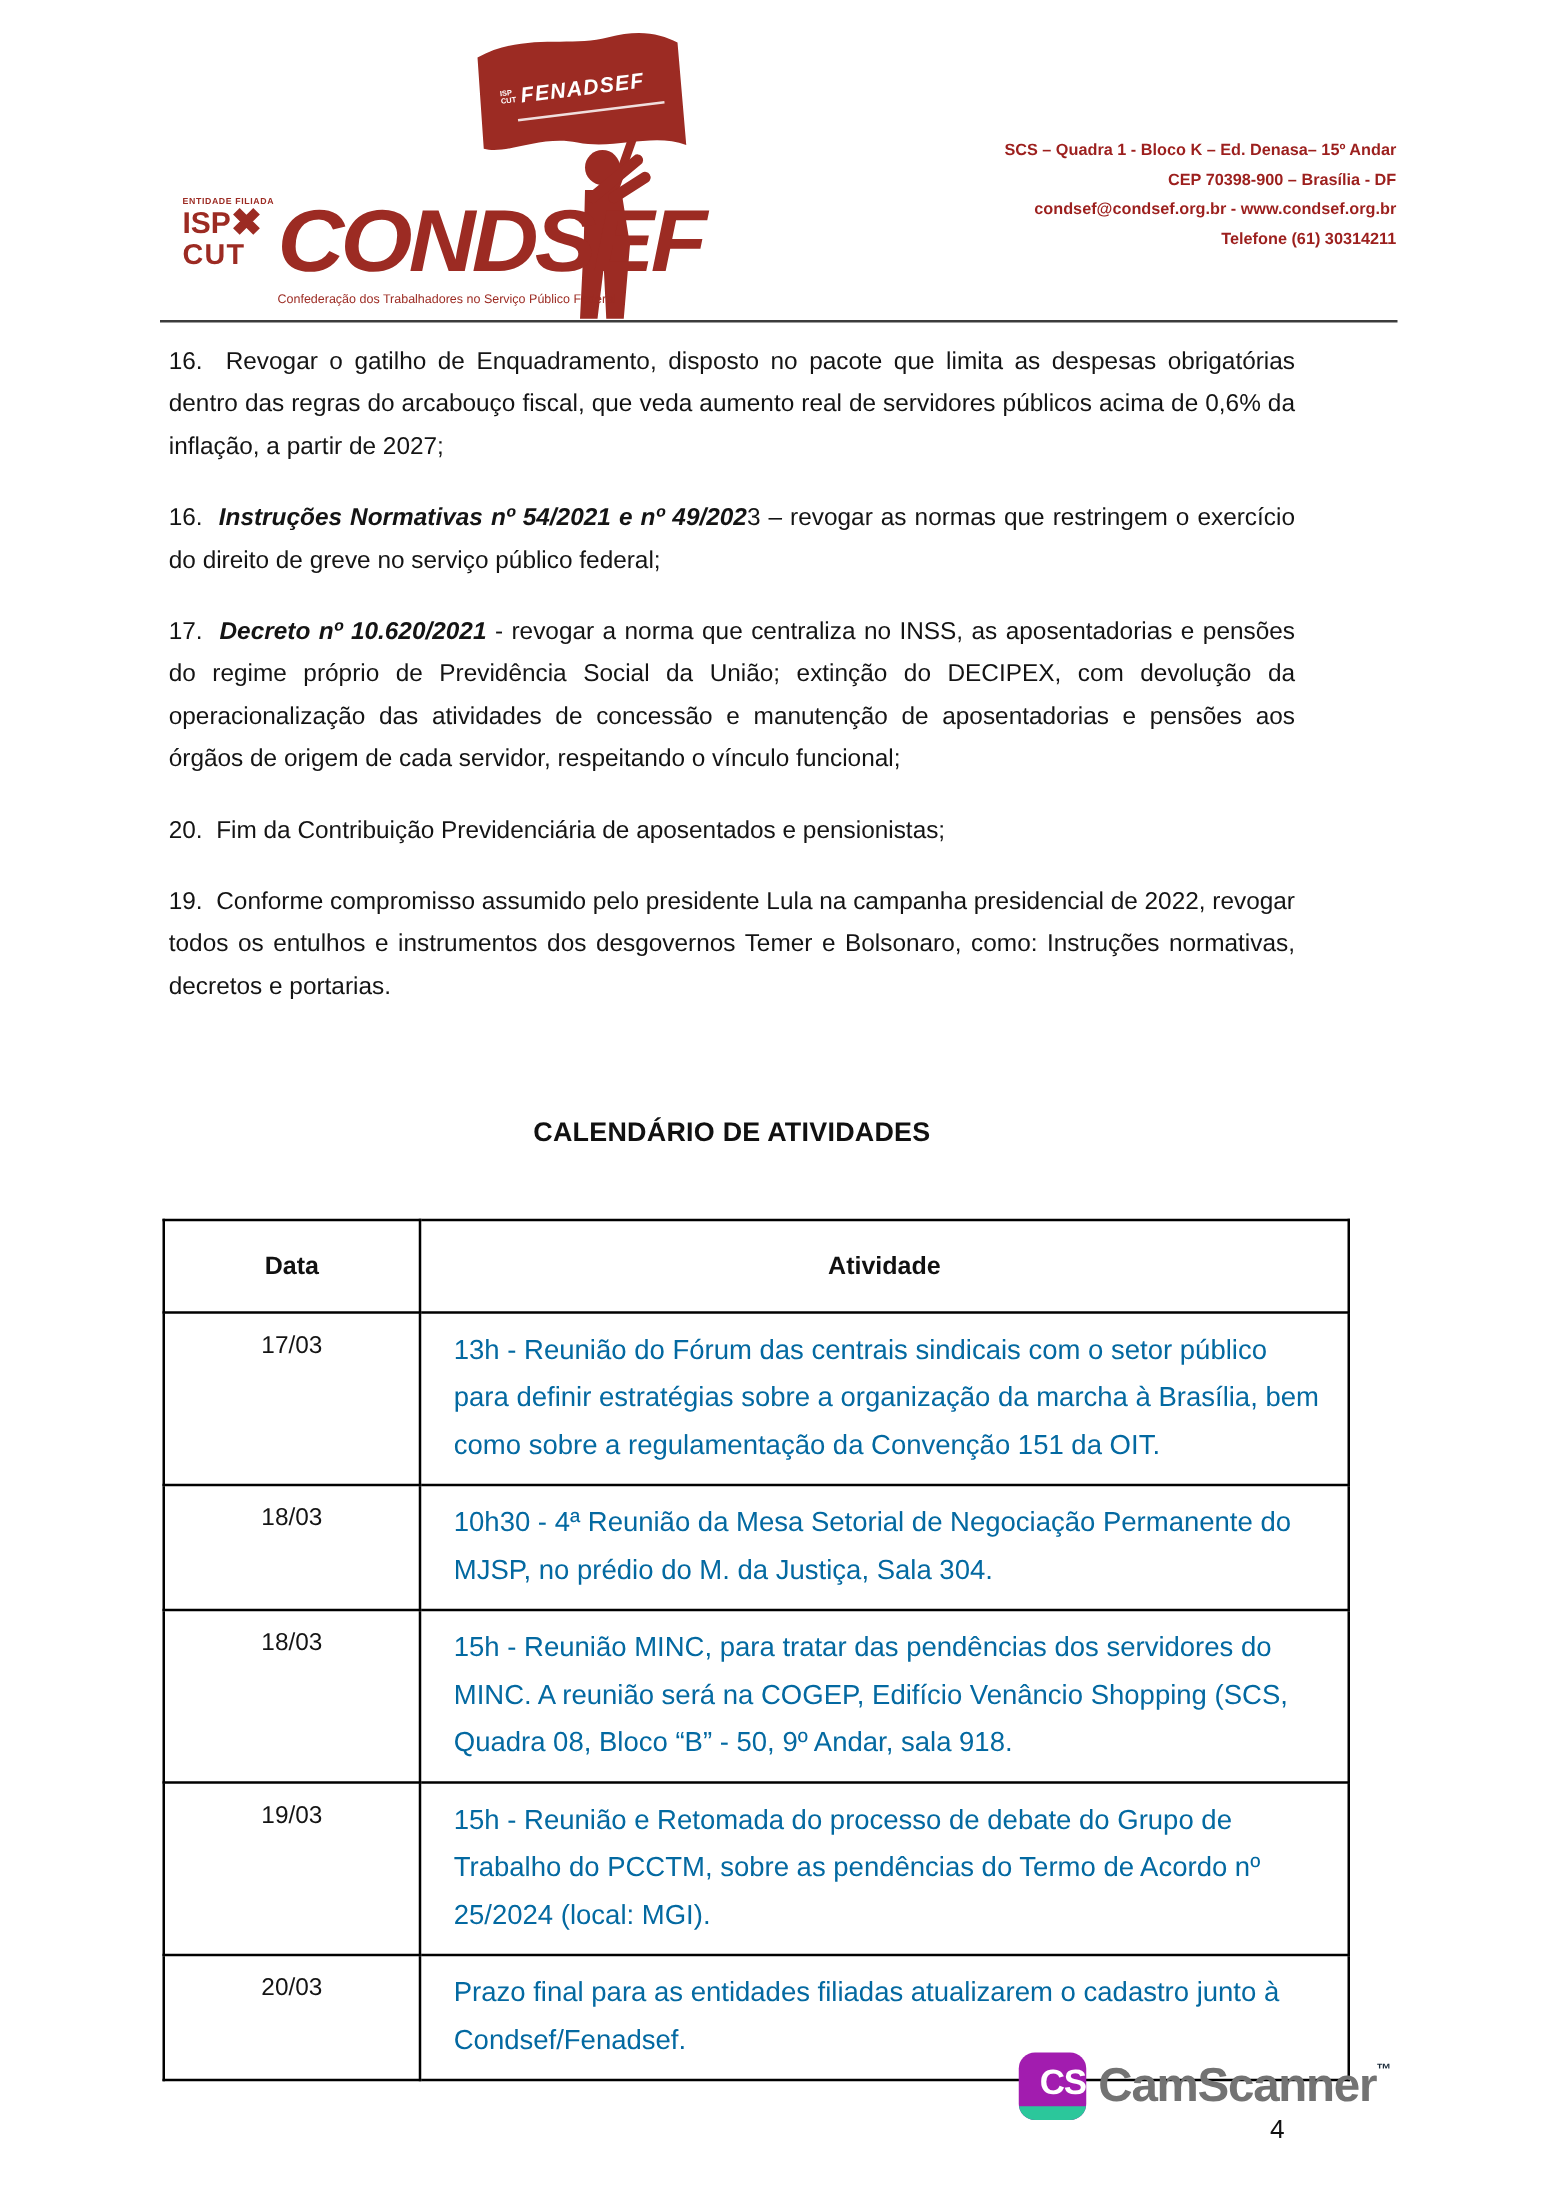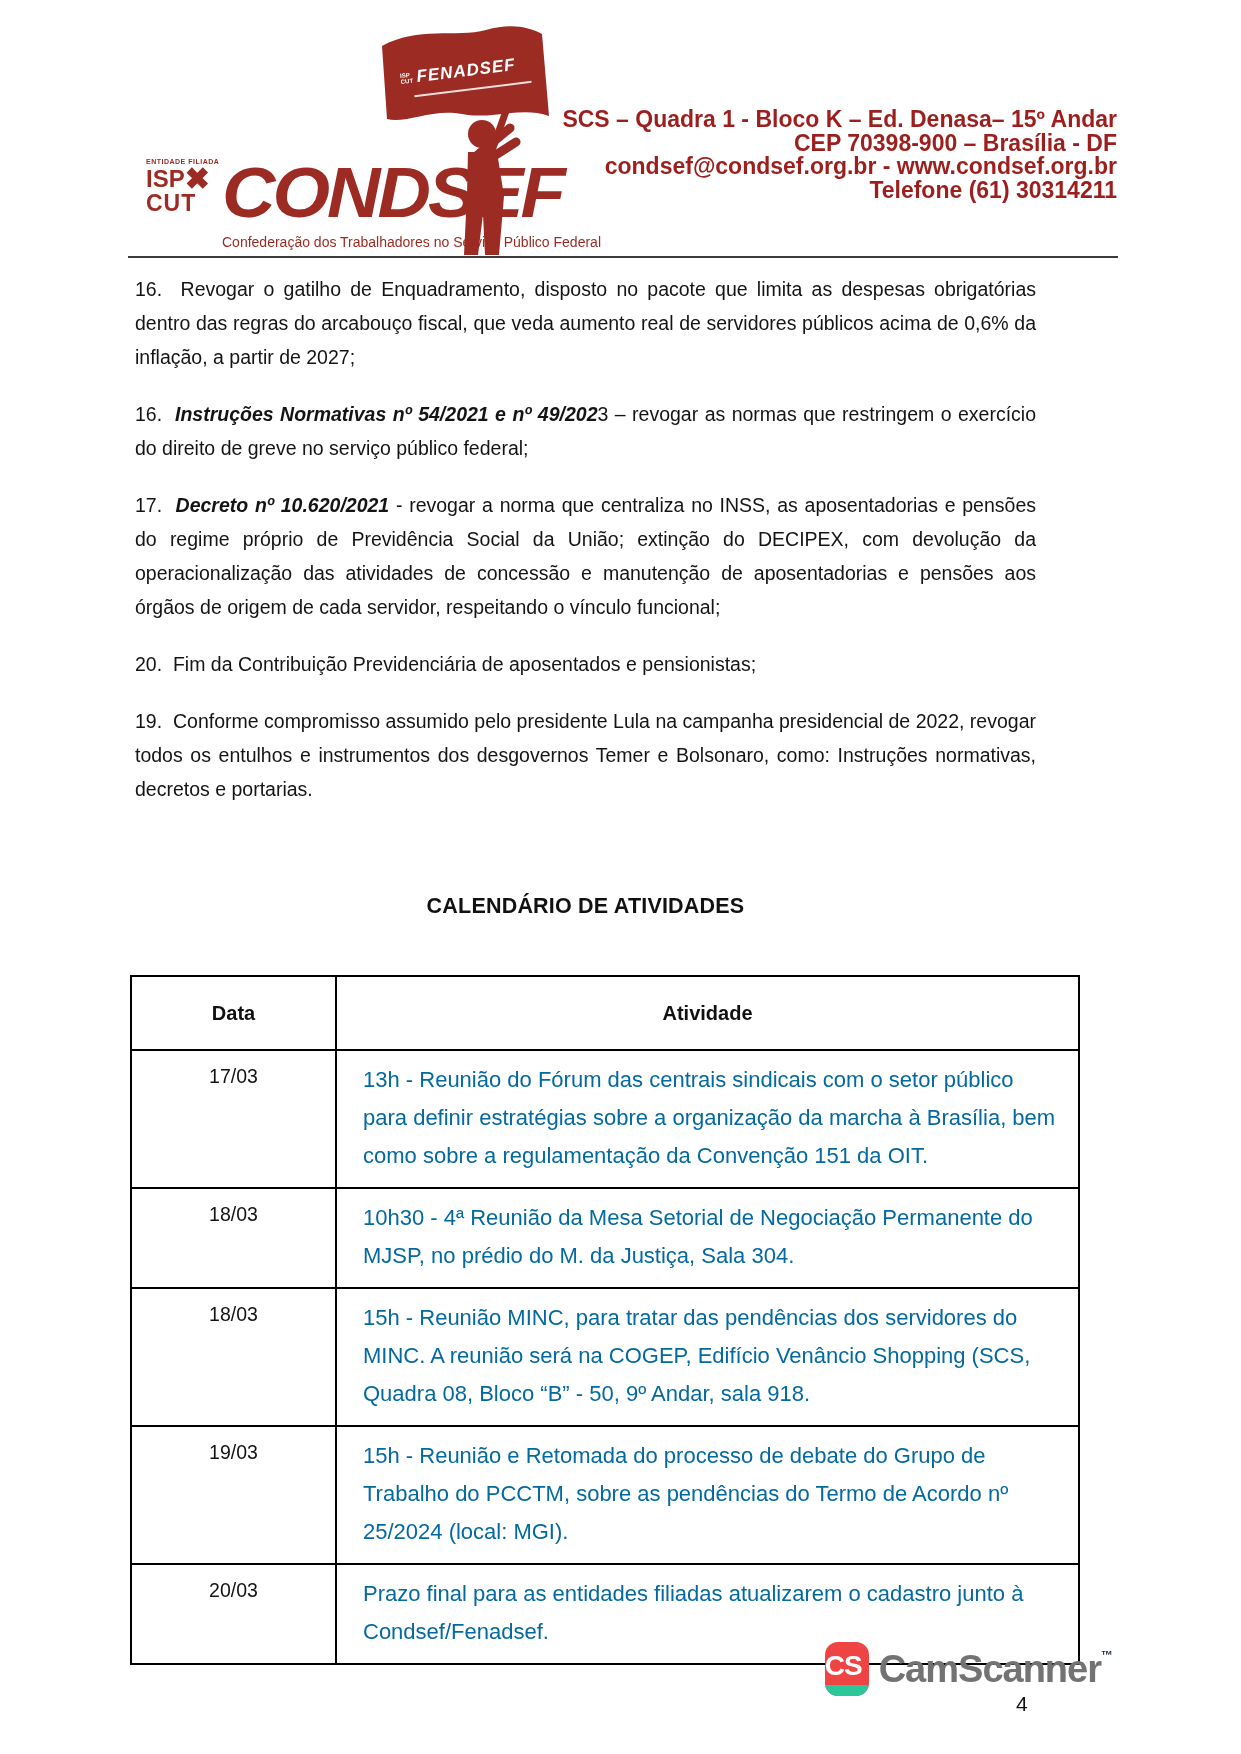--- a/index.html
+++ b/index.html
@@ -22,47 +22,47 @@
   .affil-block { position:absolute; left:16px; top:136px; color:#9c2b23; }
   .affil-tiny { font-size:7px; font-weight:bold; letter-spacing:.5px; margin-bottom:2px; }
   .isp-line { font-size:24px; font-weight:bold; line-height:24px; display:flex; align-items:flex-end; }
   .isp-x { font-size:30px; font-weight:900; line-height:24px; }
   .cut-line { font-size:23px; font-weight:900; line-height:24px; letter-spacing:1px; }
   .condsef-name {
     position:absolute; left:92px; top:128px; color:#9c2b23;
     font-size:74px; font-weight:900; letter-spacing:-3px; font-style:italic;
     transform:scaleY(.95);
   }
-  .logo-tagline { position:absolute; left:92px; top:212px; color:#9c2b23; font-size:14px; white-space:nowrap; }
+  .logo-tagline { position:absolute; left:92px; top:212px; color:#9c2b23; font-size:10px; white-space:nowrap; }
 
   .contact {
     position:absolute; right:124px; top:108px; text-align:right;
-    color:#9c1f1d; font-weight:bold; font-size:23px; line-height:23.5px;
+    color:#9c1f1d; font-weight:bold; font-size:13px; line-height:23.5px;
   }
 
   .header-divider { position:absolute; left:128px; top:256px; width:990px; height:2px; background:#3c3c3c; }
 
   
   .content { position:absolute; left:135px; top:272px; width:901px; color:#141414; }
   .para { font-size:19.5px; line-height:34px; text-align:justify; margin-bottom:23px; }
   .para b { font-weight:bold;font-style:italic; }
 
   .calendar-title { margin-top:88px; text-align:center; font-size:21.5px; font-weight:bold; letter-spacing:.2px; color:#111; }
 
   table.calendar { border-collapse:collapse; table-layout:fixed; width:950px; margin:56px 0 0 -5px; }
   .calendar th, .calendar td { border:2.5px solid #000; }
   .calendar th { height:74px; font-size:20px; font-weight:bold; text-align:center; color:#111; }
   .calendar td.date { text-align:center; vertical-align:top; padding-top:14px; font-size:19.5px; color:#141414; }
   .calendar td.act { padding:10px 22px 12px 26px; font-size:22px; line-height:38px; color:#0369a1; text-align:left; vertical-align:top; }
 
   
   .scanner { position:absolute; top:1642px; right:128px; display:flex; align-items:center; gap:10px; }
   .scanner-icon {
-    position:relative; width:44px; height:54px; background:#ef4444; border-radius:13px;
-    display:flex; align-items:center; justify-content:flex-start; overflow:hidden;
+    position:relative; width:54px; height:54px; background:#a21caf; border-radius:13px;
+    display:flex; align-items:center; justify-content:flex-end; overflow:hidden;
   }
   .scanner-icon .cs { color:#ffffff; font-weight:900; font-size:28px; letter-spacing:-1px; margin-top:-6px; }
   .scanner-icon .teal { position:absolute; bottom:0; left:0; width:100%; height:11px; background:#2bc79b; }
   .scanner-name { color:#737373; font-weight:bold; font-size:38px; letter-spacing:-1px; }
   .scanner-tm { color:#1b2b3a; font-size:12px; vertical-align:top; font-weight:bold; }
   .page-number { position:absolute; left:1016px; top:1692px; font-size:21px; color:#111; }
 </style>
 </head>
 <body>
 

